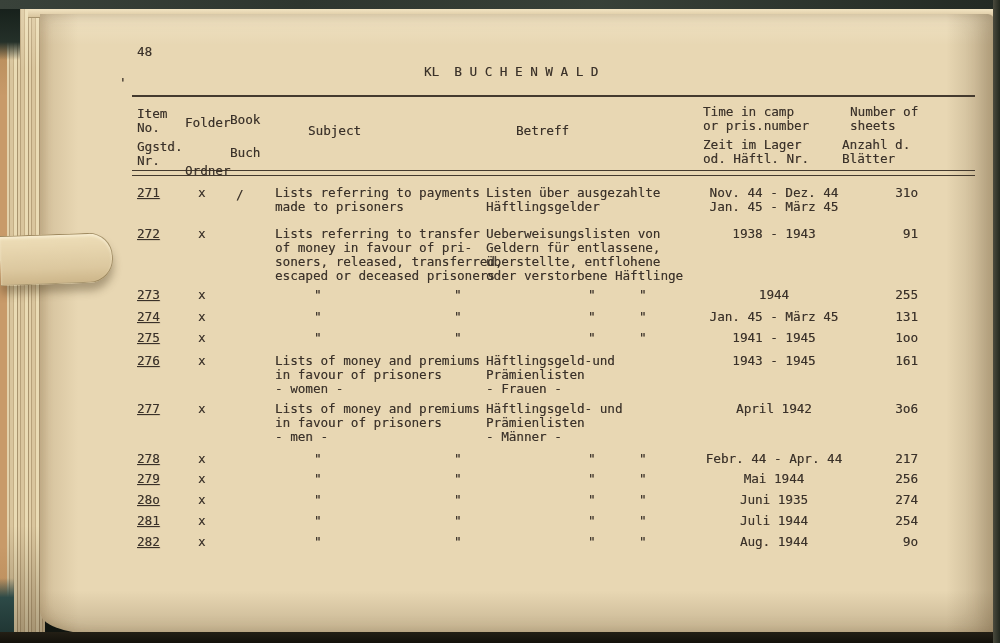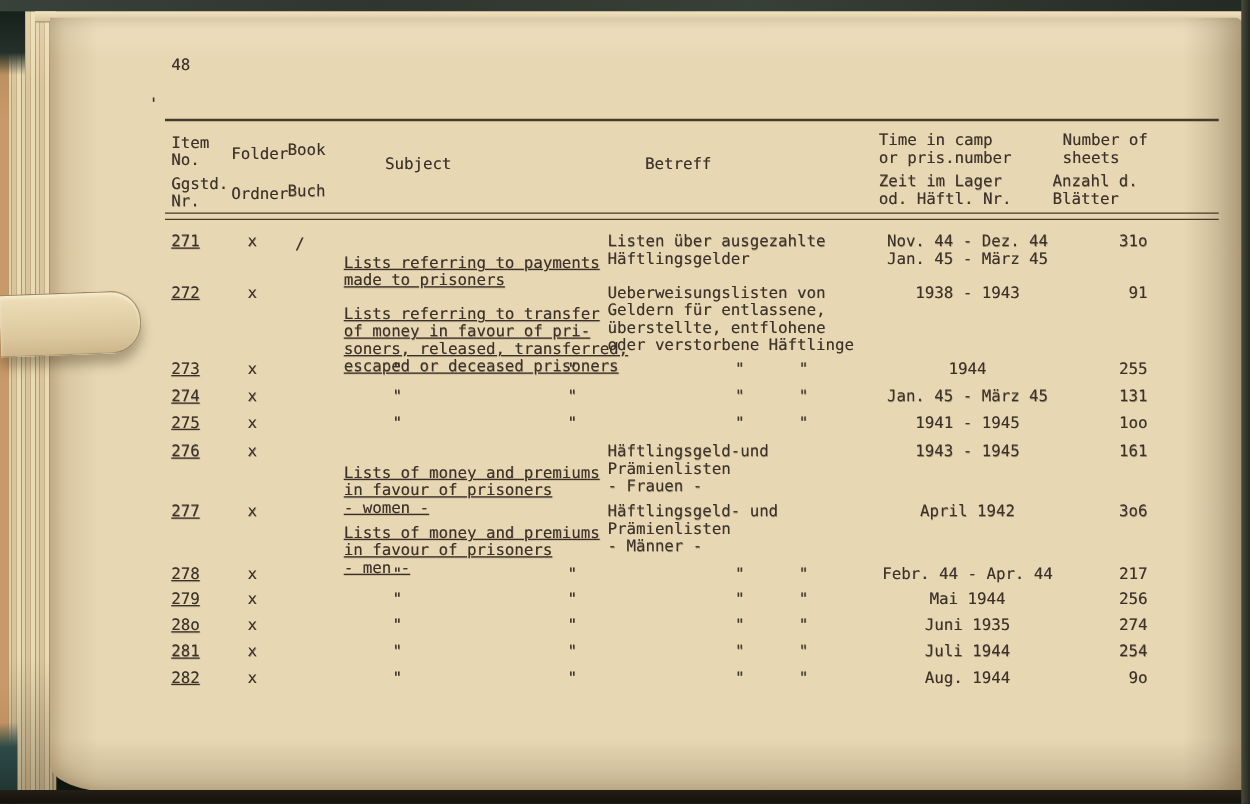--- a/index.html
+++ b/index.html
@@ -53,21 +53,21 @@
   .rule-double{top:170px;height:4px;border-top:1.6px solid #443a2e;border-bottom:1.6px solid #443a2e;}
   .title-wrap{position:absolute;left:424px;top:45px;}
   .title-l1{display:inline-block;font-size:12.6px;line-height:15px;color:#3a3129;
      border-bottom:1.6px solid #3a3129;padding-bottom:1px;white-space:pre;
      text-shadow:.3px .3px .5px rgba(58,49,41,.45);}
   .title-l2{font-size:12.6px;line-height:15px;color:#3a3129;white-space:pre;
      text-shadow:.3px .3px .5px rgba(58,49,41,.45);}
   .row{position:absolute;left:0;width:1000px;height:0;overflow:visible;}
   .c-item{left:137px;top:0;text-decoration:underline;}
   .c-x{left:198px;top:0;}
-  .c-sub{left:275px;top:17px;text-decoration:underline;}
+  .c-sub{left:275px;top:0;}
   .c-bet{left:486px;top:0;}
   .c-time{left:688px;top:0;width:172px;text-align:center;}
   .c-sheets{left:855px;top:0;width:63px;text-align:right;}
   .dit{top:0;}
 </style>
 </head>
 <body>
 
 <div class="layer">
   <div class="cover-orange"></div>
@@ -82,32 +82,33 @@
   <div class="bottom-band"></div>
   <div class="right-sliver"></div>
 </div>
 
 <div class="layer">
 
   <div class="t" style="left:137px;top:45px">48</div>
   <div class="t" style="left:119px;top:76px">'</div>
   <div class="title-wrap">
     <br>
+    <div class="title-l2">KL  B U C H E N W A L D</div>
   </div>
 
   <div class="rule rule-top"></div>
   <div class="rule rule-double"></div>
 
   <div class="t" style="left:137px;top:107px">Item
 No.</div>
   <div class="t" style="left:185px;top:116px">Folder</div>
   <div class="t" style="left:230px;top:113px">Book</div>
   <div class="t" style="left:137px;top:140px">Ggstd.
 Nr.</div>
-  <div class="t" style="left:185px;top:148px">Ordner</div>
+  <div class="t" style="left:185px;top:164px">Ordner</div>
   <div class="t" style="left:230px;top:146px">Buch</div>
   <div class="t" style="left:308px;top:124px">Subject</div>
   <div class="t" style="left:516px;top:124px">Betreff</div>
   <div class="t" style="left:703px;top:105px">Time in camp
 or pris.number</div>
   <div class="t" style="left:703px;top:138px">Zeit im Lager
 od. Häftl. Nr.</div>
   <div class="t" style="left:850px;top:105px">Number of
 sheets</div>
   <div class="t" style="left:842px;top:138px">Anzahl d.

